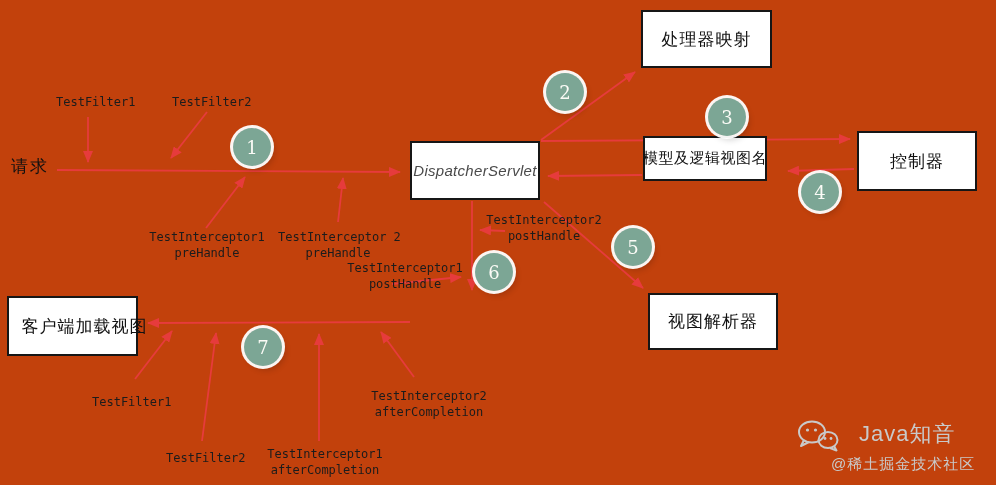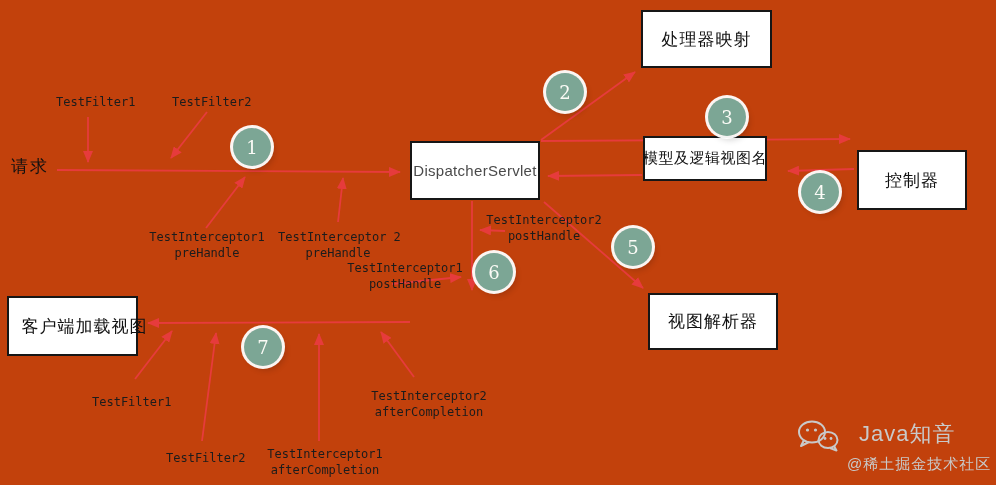--- a/index.html
+++ b/index.html
@@ -41,20 +41,21 @@
     font-family: "Liberation Sans", "DejaVu Sans", sans-serif;
     font-size: 17px;
     color: #111;
     letter-spacing: 1px;
     white-space: nowrap;
   }
   .box.ds {
     font-size: 15px;
     letter-spacing: 0.3px;
     color: #4a4a4a;
+    font-style: italic;
   }
   .box.mv { font-size: 15px; letter-spacing: 0.5px; }
   .ann {
     position: absolute;
     z-index: 2;
     font-size: 12px;
     line-height: 16px;
     color: #1c1c1c;
     text-align: center;
     white-space: nowrap;
@@ -83,21 +84,21 @@
   }
   .watermark {
     position: absolute;
     left: 797px; top: 419px;
     z-index: 2;
     color: var(--wm);
     font-family: "Liberation Sans", "DejaVu Sans", sans-serif;
   }
   .wm-row { display: flex; align-items: flex-start; gap: 20px; }
   .wm-brand { font-size: 22px; letter-spacing: 1px; }
-  .wm-sub { font-size: 15px; margin: 2px 0 0 50px; letter-spacing: 1px; }
+  .wm-sub { font-size: 15px; margin: 2px 0 0 34px; letter-spacing: 1px; }
 </style>
 </head>
 <body>
 
 <div class="canvas">
 
   <svg class="arrow-layer" viewBox="0 0 996 485">
     <defs>
       <marker id="ah" markerUnits="userSpaceOnUse" markerWidth="12" markerHeight="10" refX="11" refY="5" orient="auto">
         <path class="arrowhead" d="M0,0 L12,5 L0,10 z"></path>
@@ -118,21 +119,21 @@
     <line class="arrow-line" x1="544" y1="202" x2="643" y2="288" marker-end="url(#ah)"></line>
     <line class="arrow-line" x1="410" y1="322" x2="148" y2="323" marker-end="url(#ah)"></line>
     <line class="arrow-line" x1="135" y1="379" x2="172" y2="331" marker-end="url(#ah)"></line>
     <line class="arrow-line" x1="202" y1="441" x2="216" y2="333" marker-end="url(#ah)"></line>
     <line class="arrow-line" x1="319" y1="441" x2="319" y2="334" marker-end="url(#ah)"></line>
     <line class="arrow-line" x1="414" y1="377" x2="381" y2="332" marker-end="url(#ah)"></line>
   </svg>
 
   <div class="box" style="left:641px; top:10px; width:131px; height:58px;">处理器映射</div>
 
-  <div class="box" style="left:857px; top:150px; width:110px; height:60px;">控制器</div>
+  <div class="box" style="left:857px; top:131px; width:120px; height:60px;">控制器</div>
 
   <div class="box mv" style="left:643px; top:136px; width:124px; height:45px;">模型及逻辑视图名</div>
 
   <div class="box ds" style="left:410px; top:141px; width:130px; height:59px;">DispatcherServlet</div>
 
   <div class="box" style="left:648px; top:293px; width:130px; height:57px;">视图解析器</div>
 
 
   <div class="box" style="left:7px; top:296px; width:131px; height:60px;padding-left:24px;">客户端加载视图</div>
 

